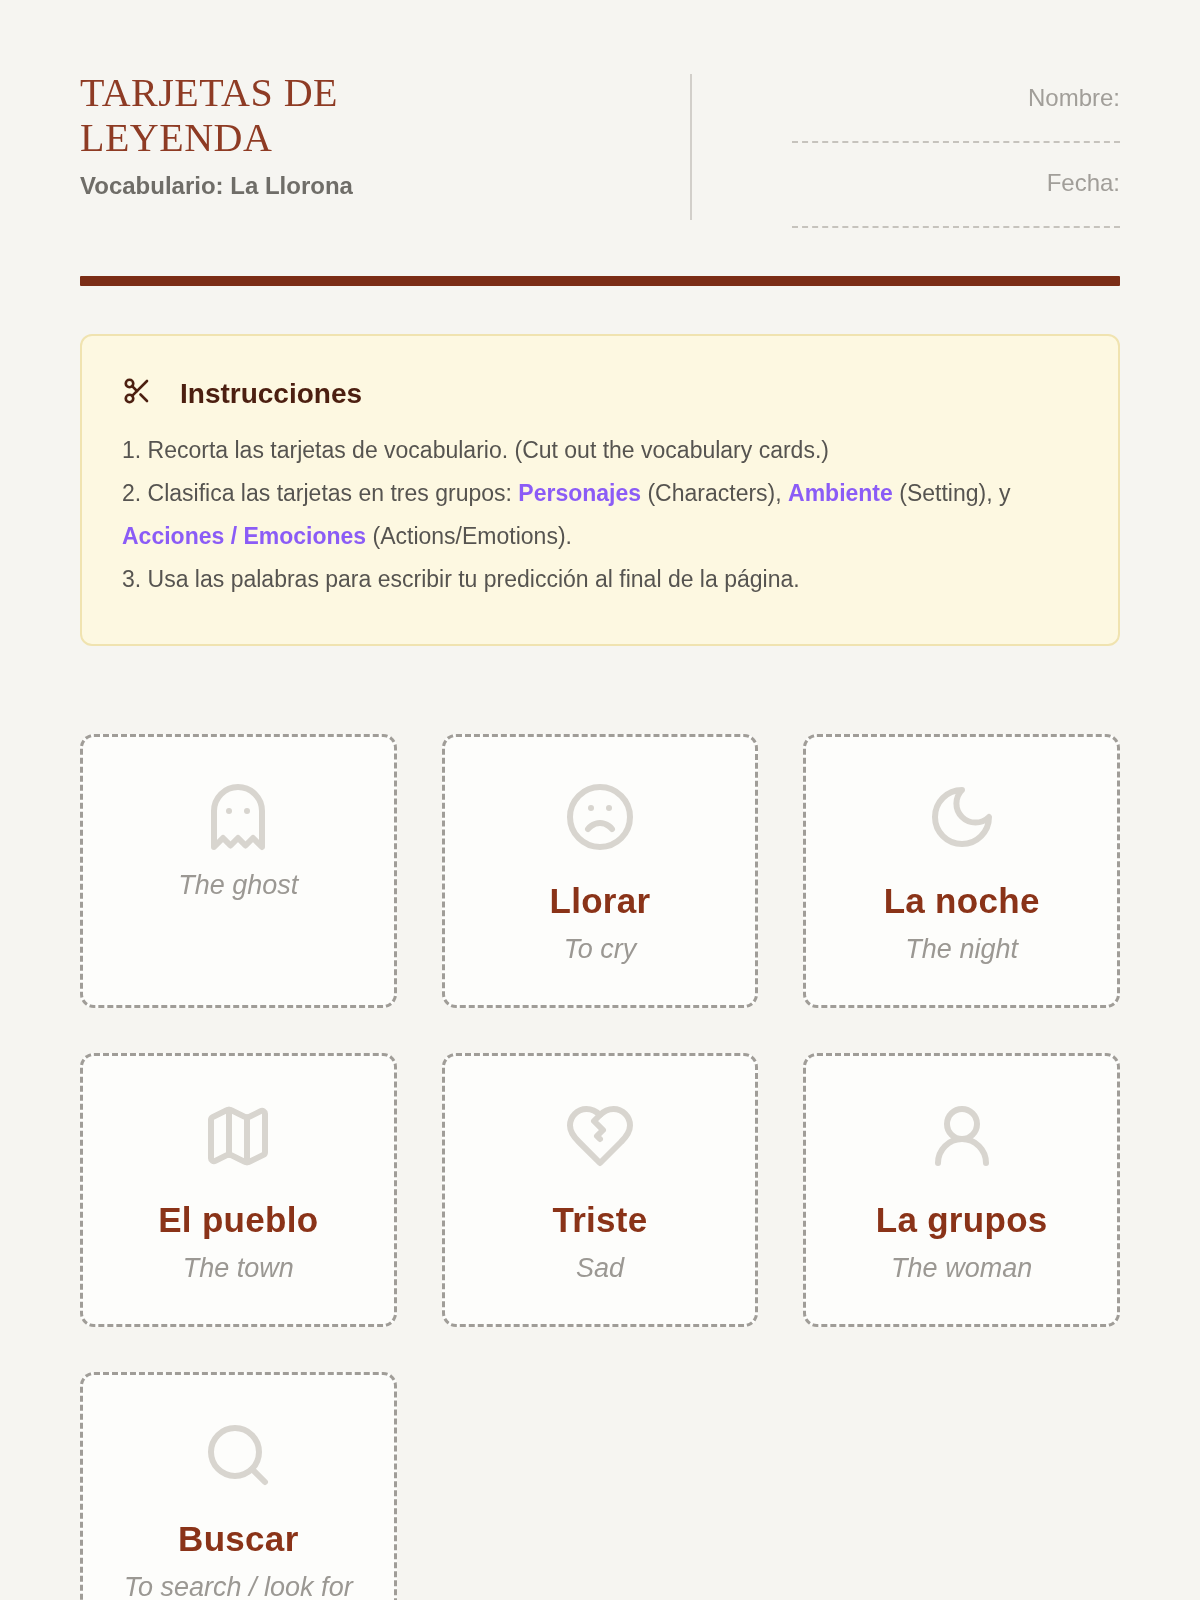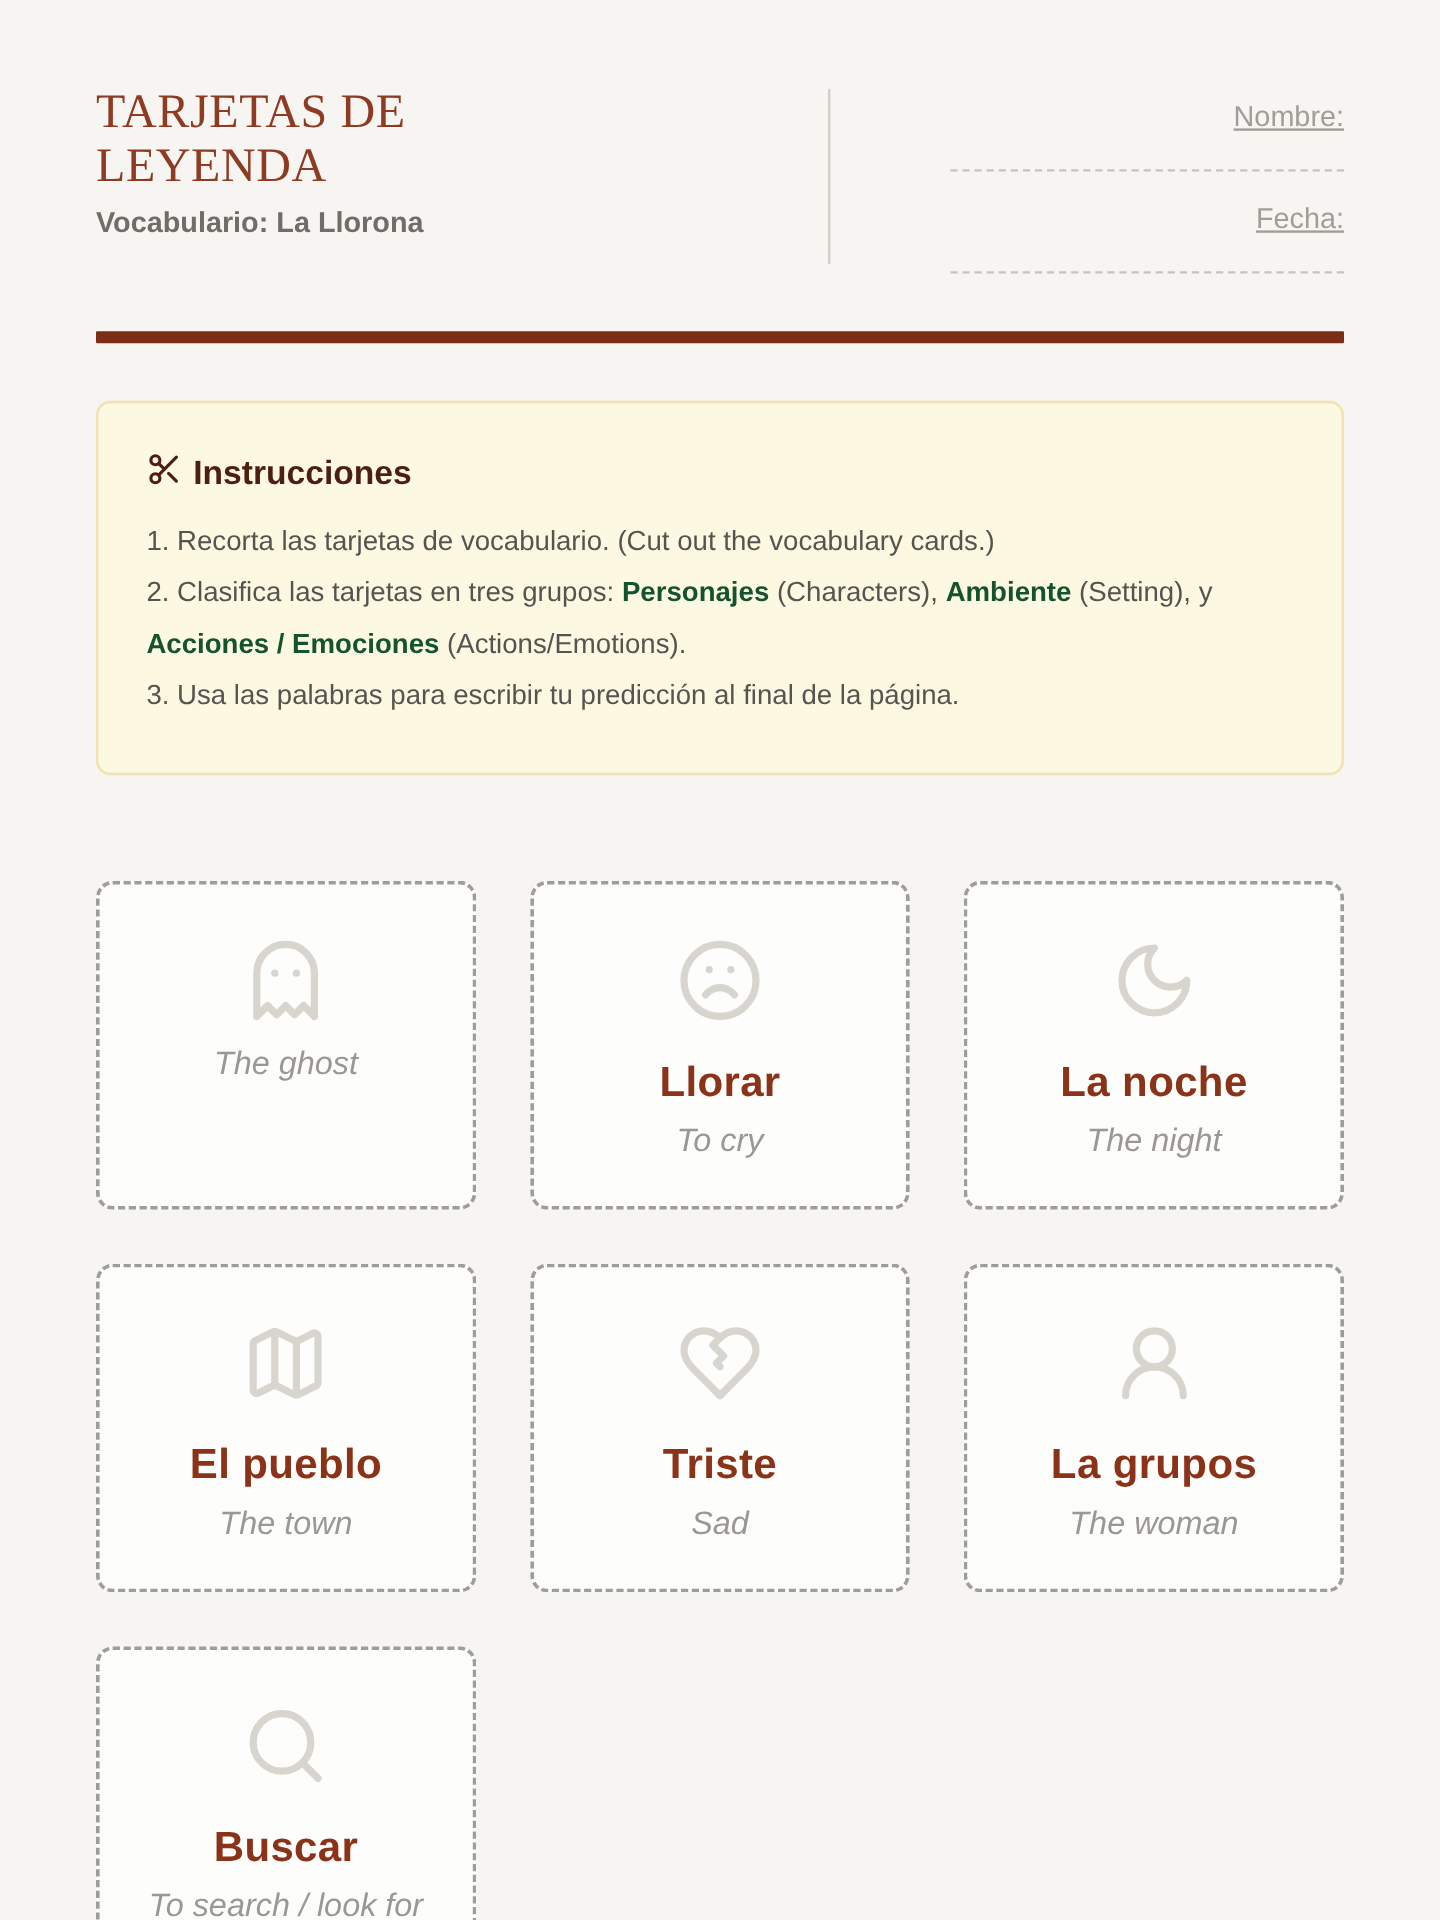--- a/index.html
+++ b/index.html
@@ -28,43 +28,43 @@
   .header{display:flex;align-items:stretch;}
   .header-left{flex:1;}
   .title{
     font-family:"Liberation Serif",serif;
     font-size:40px;line-height:1.13;letter-spacing:.5px;
     color:var(--accent);font-weight:500;margin:0;
   }
   .subtitle{margin-top:12px;font-size:24px;font-weight:bold;color:#6f6d68;}
   .header-divider{width:2px;background:#d2cfca;margin:4px 0 8px;}
   .header-right{width:428px;padding:14px 0 0 100px;}
-  .field-label{font-size:24px;color:var(--muted-gray);text-align:right;line-height:1.2;text-decoration:underline;}
+  .field-label{font-size:24px;color:var(--muted-gray);text-align:right;line-height:1.2;}
   .field-line{border-bottom:2px dashed var(--dash-gray);margin-top:28px;}
   .field + .field{margin-top:26px;}
 
   
   .rule{height:10px;background:var(--rule);margin-top:48px;border-radius:1px;}
 
   
   .instructions{
     margin-top:48px;
     background:var(--instructions-bg);
     border:2px solid var(--instructions-border);
     border-radius:12px;
     padding:40px 40px 42px;
   }
   .instructions-heading{
-    display:flex;align-items:center;gap:9px;
+    display:flex;align-items:center;gap:28px;
     font-size:28px;font-weight:bold;color:var(--instructions-heading);
   }
   .instructions-heading svg{width:30px;height:30px;stroke:var(--instructions-heading);}
   .instructions-list{margin-top:16px;}
   .instr-item{font-size:23px;color:var(--body-text);line-height:1.88;margin:0;}
-  .instr-item b{color:#14532d;}
+  .instr-item b{color:#8b5cf6;}
 
   
   .card-grid{
     margin-top:88px;
     display:grid;grid-template-columns:repeat(3,1fr);
     gap:45px;
   }
   .card{
     height:274px;
     background:#fdfdfb;

